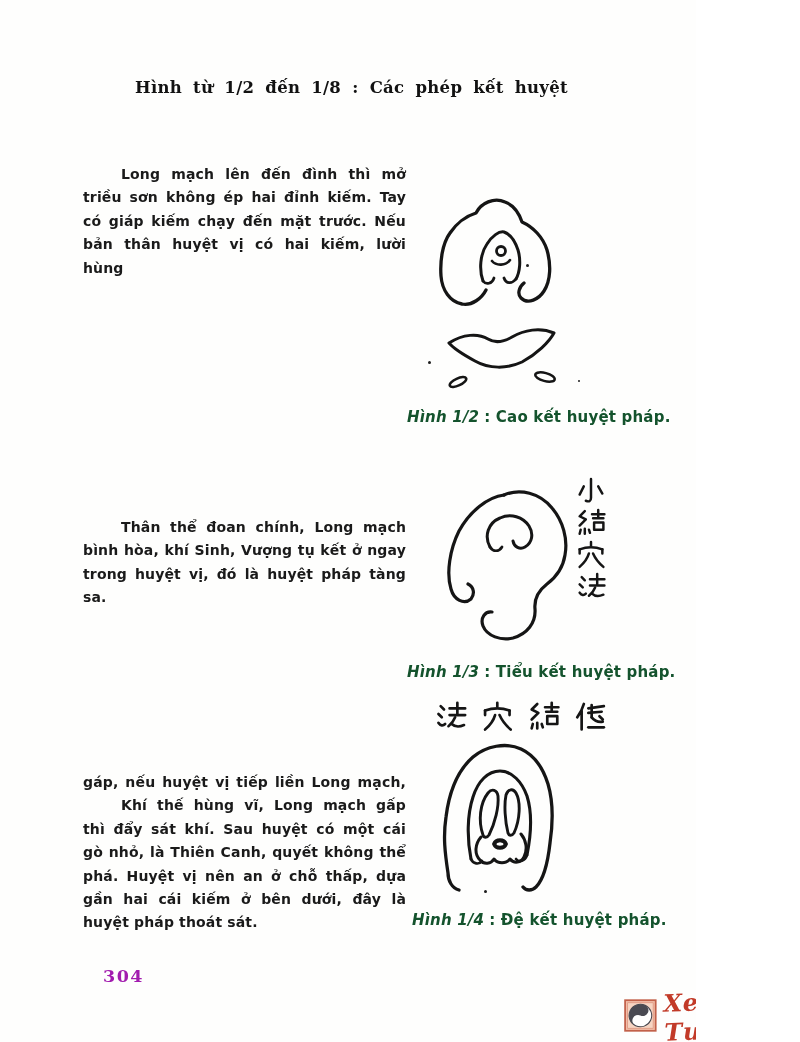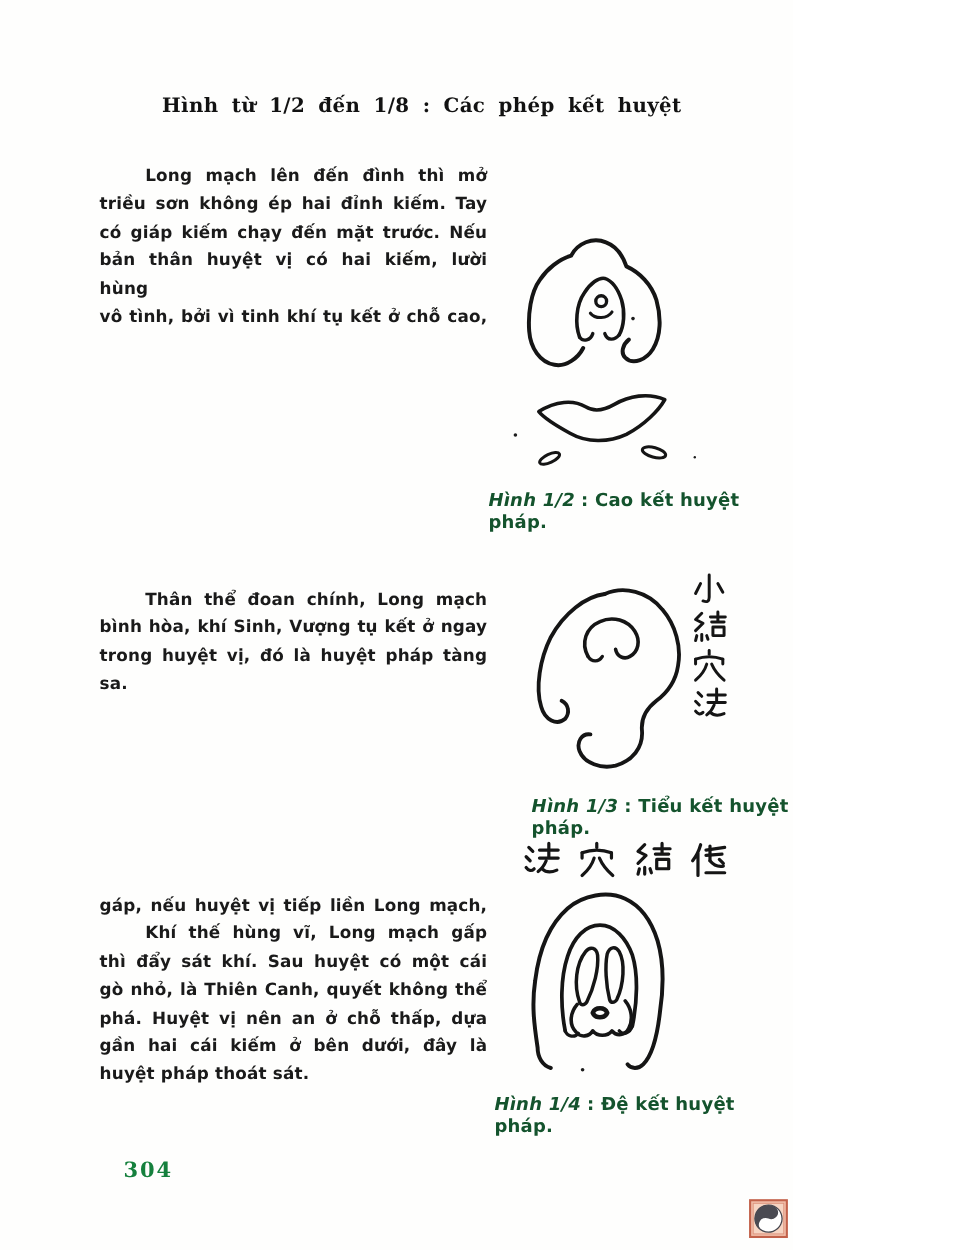--- a/index.html
+++ b/index.html
@@ -1,66 +1,65 @@
 <!DOCTYPE html>
 <html><head>
 <meta charset="utf-8">
 <style>
   html,body{margin:0;padding:0;background:#ffffff;}
   #page{position:relative;width:661px;height:1042px;background:#fefefdff;overflow:hidden;
-        font-family:"DejaVu Sans",sans-serif;color:#161616;}
+        font-family:"DejaVu Sans",sans-serif;color:#161616;padding-left:35px;}
 
   .title{position:absolute;left:135px;top:78px;font-family:"DejaVu Serif",serif;
          font-weight:bold;font-size:16.5px;word-spacing:5px;letter-spacing:.3px;color:#121212;}
 
-  .para{position:absolute;left:83px;width:323px;}
+  .para{position:absolute;left:83px;width:323px;margin-top:27px;}
   .pline{font-size:14px;font-weight:bold;line-height:23.4px;letter-spacing:.15px;
          text-align:justify;text-align-last:justify;color:#1a1a1a;white-space:normal;}
   .pline.indent{text-indent:38px;}
   .pline.last{text-align-last:left;}
   #para1{top:136px;}
   #para2{top:489px;}
   #para3{top:744px;}
 
   .caption{position:absolute;font-size:15px;font-weight:bold;color:#14532d;letter-spacing:.2px;}
   .caption .cap-label{font-style:italic;margin-right:5px;}
   #caption1{left:407px;top:408px;}
-  #caption2{left:407px;top:663px;margin-left:36px;}
+  #caption2{left:407px;top:663px;}
   #caption3{left:412px;top:911px;}
 
   svg.drawing{position:absolute;overflow:visible;}
   svg.drawing path, svg.drawing ellipse, svg.drawing circle{
     fill:none;stroke:#151515;stroke-linecap:round;stroke-linejoin:round;}
 
   .cjk path{stroke:#101010;stroke-width:2.4;}
 
   .speck{position:absolute;background:#1d1d1d;border-radius:50%;}
 
   .pageno{position:absolute;left:103px;top:966px;font-family:"DejaVu Serif",serif;
-          font-weight:bold;font-size:17.5px;letter-spacing:1.5px;color:#15803d;}
+          font-weight:bold;font-size:17.5px;letter-spacing:1.5px;color:#a21caf;}
 
   .watermark{position:absolute;left:624px;top:986px;display:flex;align-items:center;gap:7px;}
   .wm-text{font-family:"DejaVu Serif",serif;font-style:italic;font-weight:bold;
            font-size:24px;color:#c23a28;transform:rotate(-2deg);letter-spacing:.5px;}
 
   .cjk-hidden{position:absolute;opacity:0;font-size:2px;pointer-events:none;}
 </style>
 </head>
 <body>
 
 <div id="page">
 
   <div class="title">Hình từ 1/2 đến 1/8 : Các phép kết huyệt</div>
 
   <div class="para" id="para1">
     <div class="pline indent">Long mạch lên đến đình thì mở</div>
     <div class="pline">triều sơn không ép hai đỉnh kiếm. Tay</div>
     <div class="pline">có giáp kiếm chạy đến mặt trước. Nếu</div>
     <div class="pline">bản thân huyệt vị có hai kiếm, lười hùng</div>
-    <div class="pline">vô tình, bởi vì tinh khí tụ kết ở chỗ cao,</div>
   </div>
 
   <svg class="drawing" style="left:408px;top:184px;" width="250" height="220" viewBox="0 0 250 220">
     <path d="M78,106 C74,114 64,122 54,120 C42,118 34,106 33,92 C32,78 34,60 42,49 C48,40 58,32 68,29 C73,19 86,13 97,18 C105,21 111,29 114,38 C125,43 135,53 139,66 C143,80 143,96 136,107 C131,115 120,121 113,114 C109,110 111,103 116,99" stroke-width="3.3"></path>
     <path d="M75,97 C71,86 72,70 79,60 C84,52 91,47 96,48 C102,50 107,57 110,66 C113,76 112,88 108,95" stroke-width="3"></path>
     <path d="M75,97 C78,101 84,100 86,94" stroke-width="2.8"></path>
     <path d="M108,95 C104,100 98,100 96,94" stroke-width="2.8"></path>
     <circle cx="93" cy="67" r="4.5" stroke-width="2.8"></circle>
     <path d="M84,77 C88,82 98,82 102,76" stroke-width="2.6"></path>
     <path d="M41,159 C55,150 70,149 80,155 C88,160 97,157 104,153 C116,146 132,143 146,149 C141,158 129,170 114,178 C99,185 81,185 67,177 C56,171 46,165 41,159 Z" stroke-width="3"></path>

